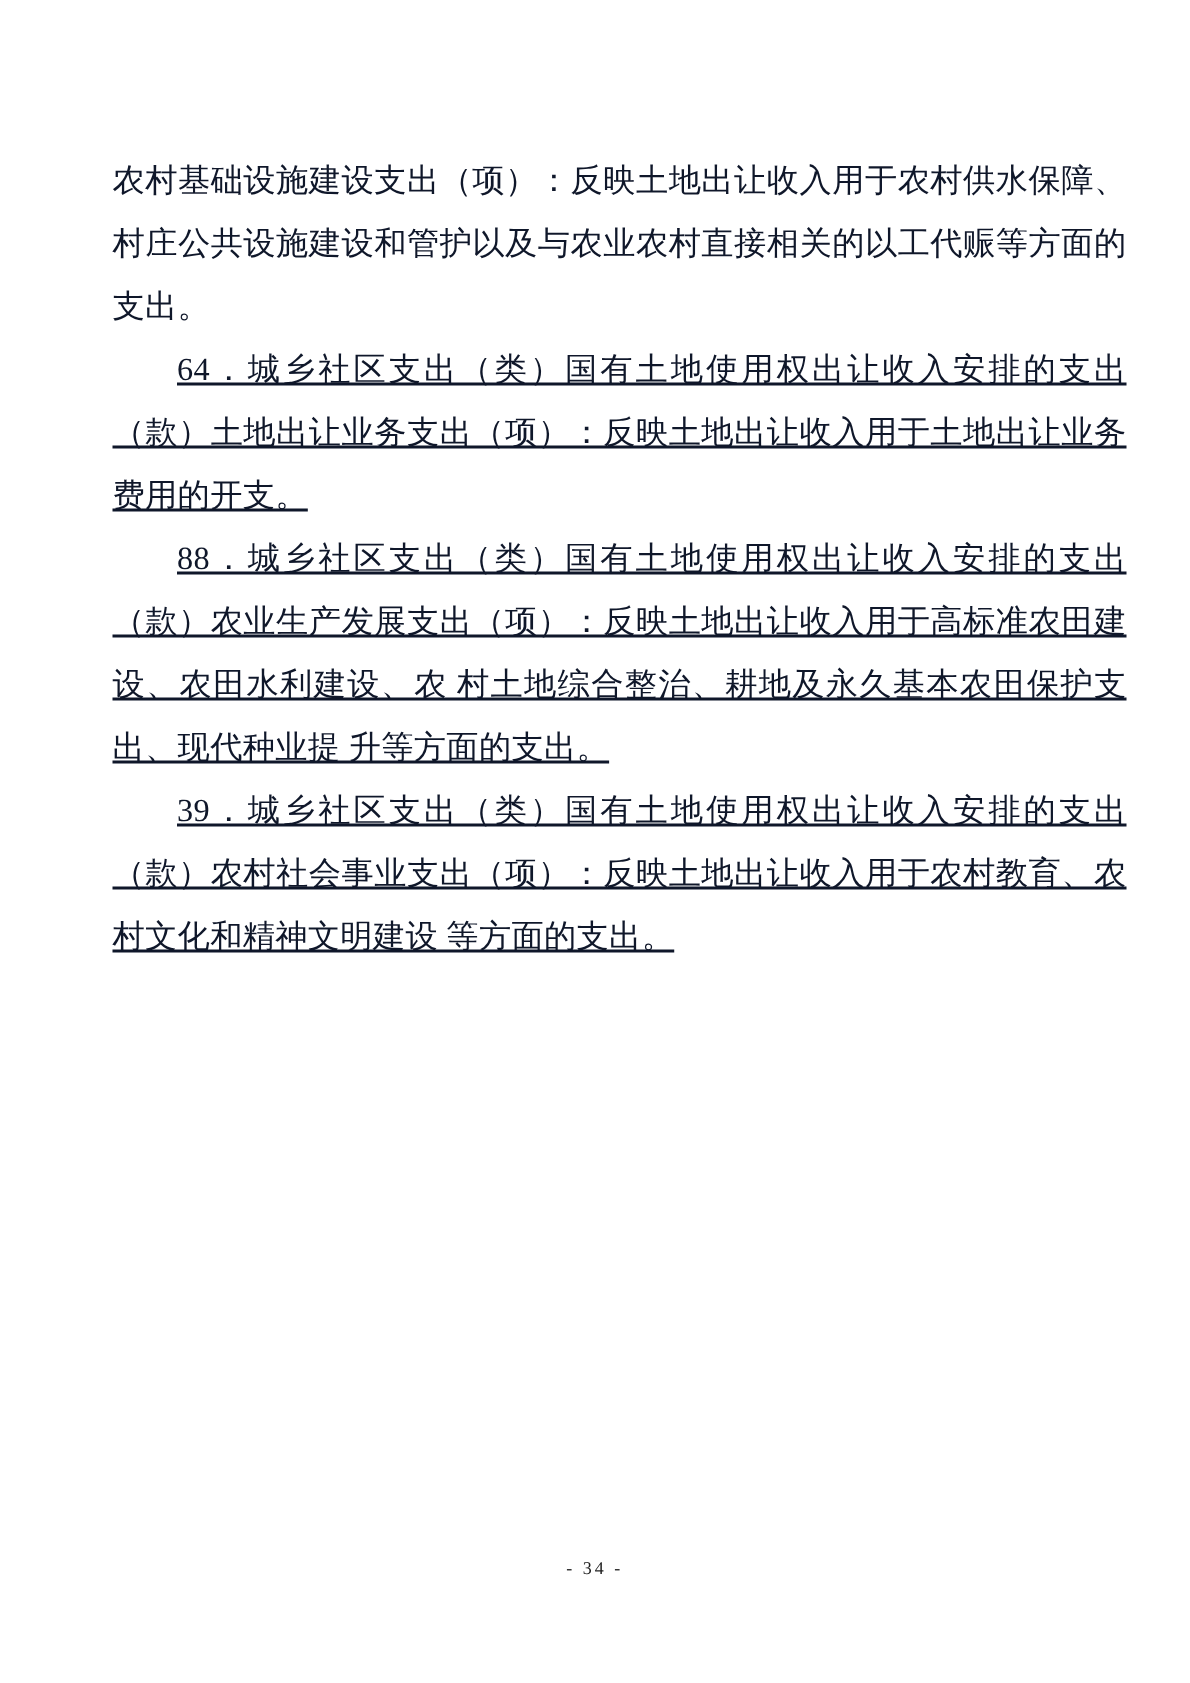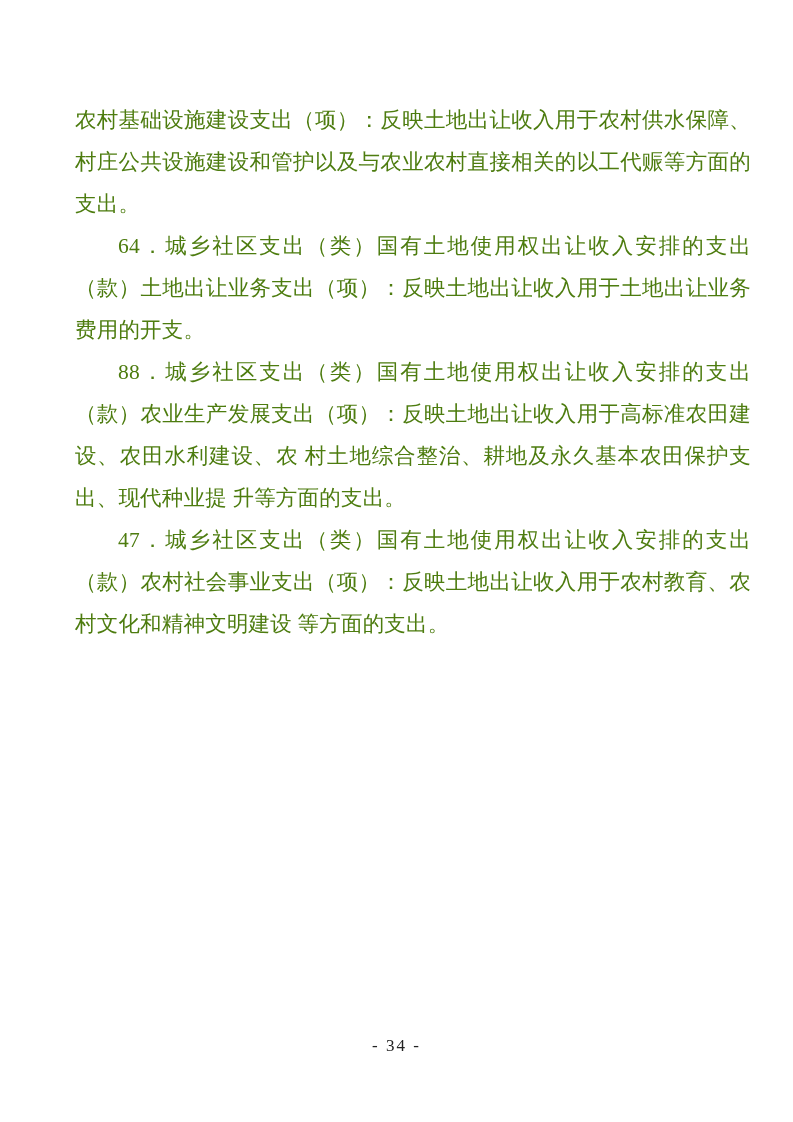--- a/index.html
+++ b/index.html
@@ -22,58 +22,59 @@
   .text-block {
     position: absolute;
     top: 99px;
     left: 75px;
     width: 676px;
   }
 
   .para {
     font-size: 21.5px;
     line-height: 42px;
-    color: #4d7c0f;
+    color: #0f172a;
     text-align: justify;
     text-justify: inter-character;
     letter-spacing: 0.2px;
     word-break: break-all;
   }
 
   .para.indent {
     text-indent: 43px;
+    text-decoration: underline;
   }
 
   .footer {
     position: absolute;
     top: 1036px;
     left: 0;
     width: 793px;
     text-align: center;
   }
 
   .page-number {
-    font-size: 17px;
+    font-size: 12px;
     color: #222222;
     letter-spacing: 2px;
     font-family: "Liberation Serif", "DejaVu Serif", serif;
   }
 </style>
 </head>
 <body>
 
 <div class="page">
 
   <div class="text-block">
     <p class="para">农村基础设施建设支出（项）：反映土地出让收入用于农村供水保障、村庄公共设施建设和管护以及与农业农村直接相关的以工代赈等方面的支出。</p>
 
     <p class="para indent">64．城乡社区支出（类）国有土地使用权出让收入安排的支出（款）土地出让业务支出（项）：反映土地出让收入用于土地出让业务费用的开支。</p>
 
     <p class="para indent">88．城乡社区支出（类）国有土地使用权出让收入安排的支出（款）农业生产发展支出（项）：反映土地出让收入用于高标准农田建设、农田水利建设、农 村土地综合整治、耕地及永久基本农田保护支出、现代种业提 升等方面的支出。</p>
 
-    <p class="para indent">47．城乡社区支出（类）国有土地使用权出让收入安排的支出（款）农村社会事业支出（项）：反映土地出让收入用于农村教育、农村文化和精神文明建设 等方面的支出。</p>
+    <p class="para indent">39．城乡社区支出（类）国有土地使用权出让收入安排的支出（款）农村社会事业支出（项）：反映土地出让收入用于农村教育、农村文化和精神文明建设 等方面的支出。</p>
   </div>
 
   <div class="footer">
     <span class="page-number">- 34 -</span>
   </div>
 
 </div>
 
 </body></html>

